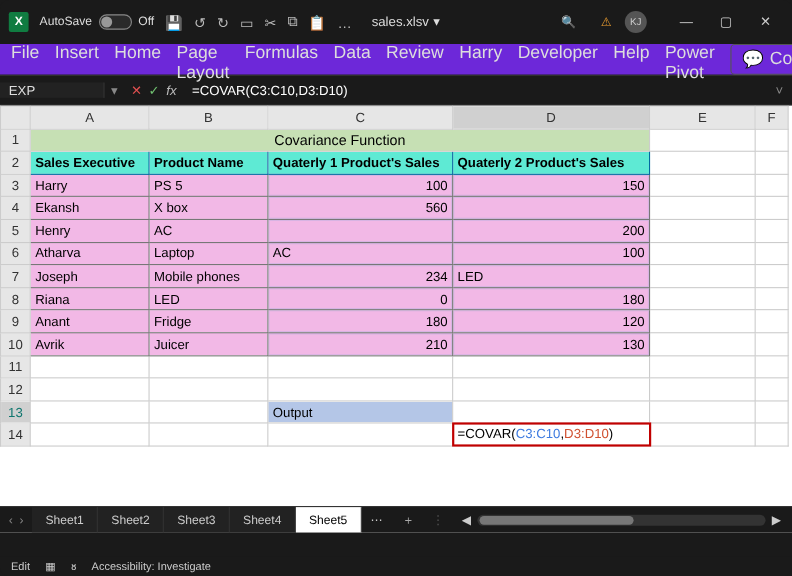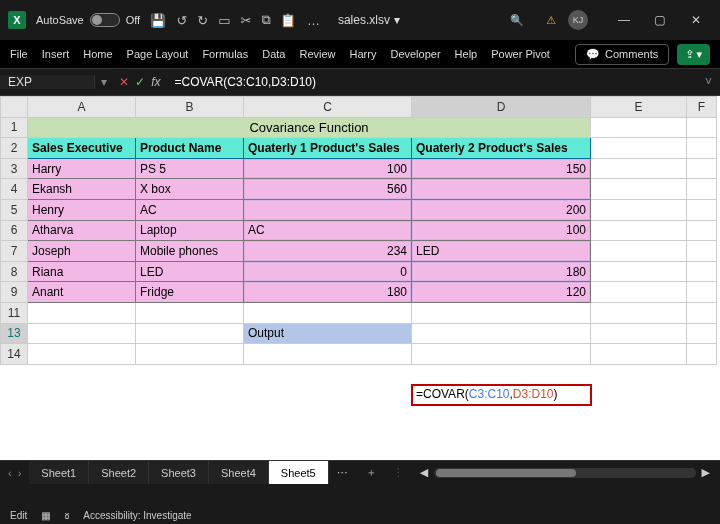--- a/index.html
+++ b/index.html
@@ -42,23 +42,23 @@
     font-size: 9px; color: #ccc;
   }
   .window-btns { display: flex; gap: 4px; margin-left: 8px; }
   .window-btns div {
     width: 32px; height: 24px; display: flex; align-items: center; justify-content: center;
     color: #ccc; font-size: 12px;
   }
 
   
   .ribbon {
-    height: 28px; display: flex; align-items: center;
-    padding: 0 10px; gap: 14px; font-size: 11px;
-    background: #000000;
+    height: 28px; display: flex; 
+    padding: 0 10px; gap: 14px; font-size: 16px;
+    background: #6d28d9;
   }
   .ribbon .tab { color: #ddd; cursor: pointer; }
   .ribbon-right { margin-left: auto; display: flex; align-items: center; gap: 8px; }
   .comments-btn {
     border: 1px solid #555; padding: 3px 10px; border-radius: 4px;
     display: flex; align-items: center; gap: 5px;
   }
   .share-btn {
     background: #107c41; color: #fff; padding: 4px 8px; border-radius: 4px;
     display: flex; align-items: center; gap: 2px;
@@ -334,23 +334,41 @@
       </tr>
       <tr>
         <td class="row-head">9</td>
         <td class="pink-cell">Anant</td>
         <td class="pink-cell">Fridge</td>
         <td class="sel-range num">180</td>
         <td class="sel-range num">120</td>
         <td></td>
             <td></td>
       </tr>
+      <tr>
+        <td class="row-head">10</td>
+        <td class="pink-cell">Avrik</td>
+        <td class="pink-cell">Juicer</td>
+        <td class="sel-range num">210</td>
+        <td class="sel-range num">130</td>
+        <td></td>
+            <td></td>
+      </tr>
 
       <tr>
             <td class="row-head">11</td>
+            <td></td>
+            <td></td>
+            <td></td>
+            <td></td>
+            <td></td>
+            <td></td>
+          </tr>
+      <tr>
+            <td class="row-head">12</td>
             <td></td>
             <td></td>
             <td></td>
             <td></td>
             <td></td>
             <td></td>
           </tr>
       <tr>
             <td class="row-head sel">13</td>
             <td></td>

